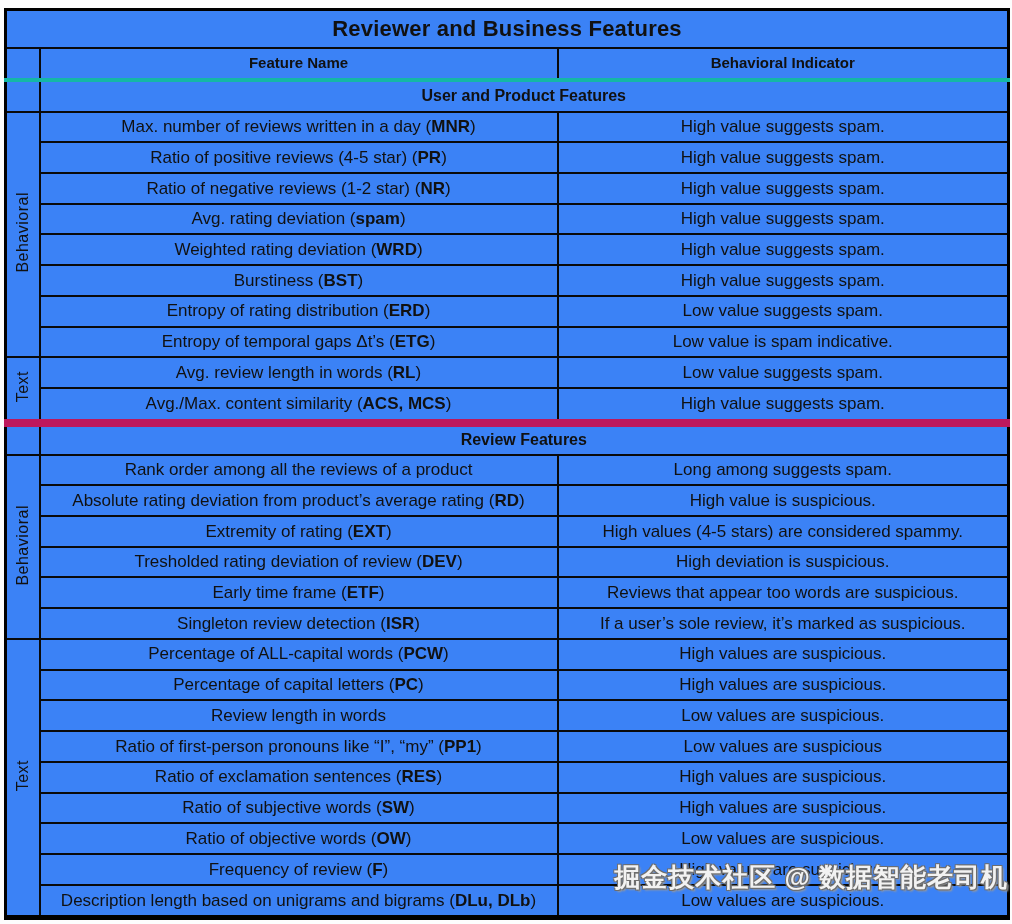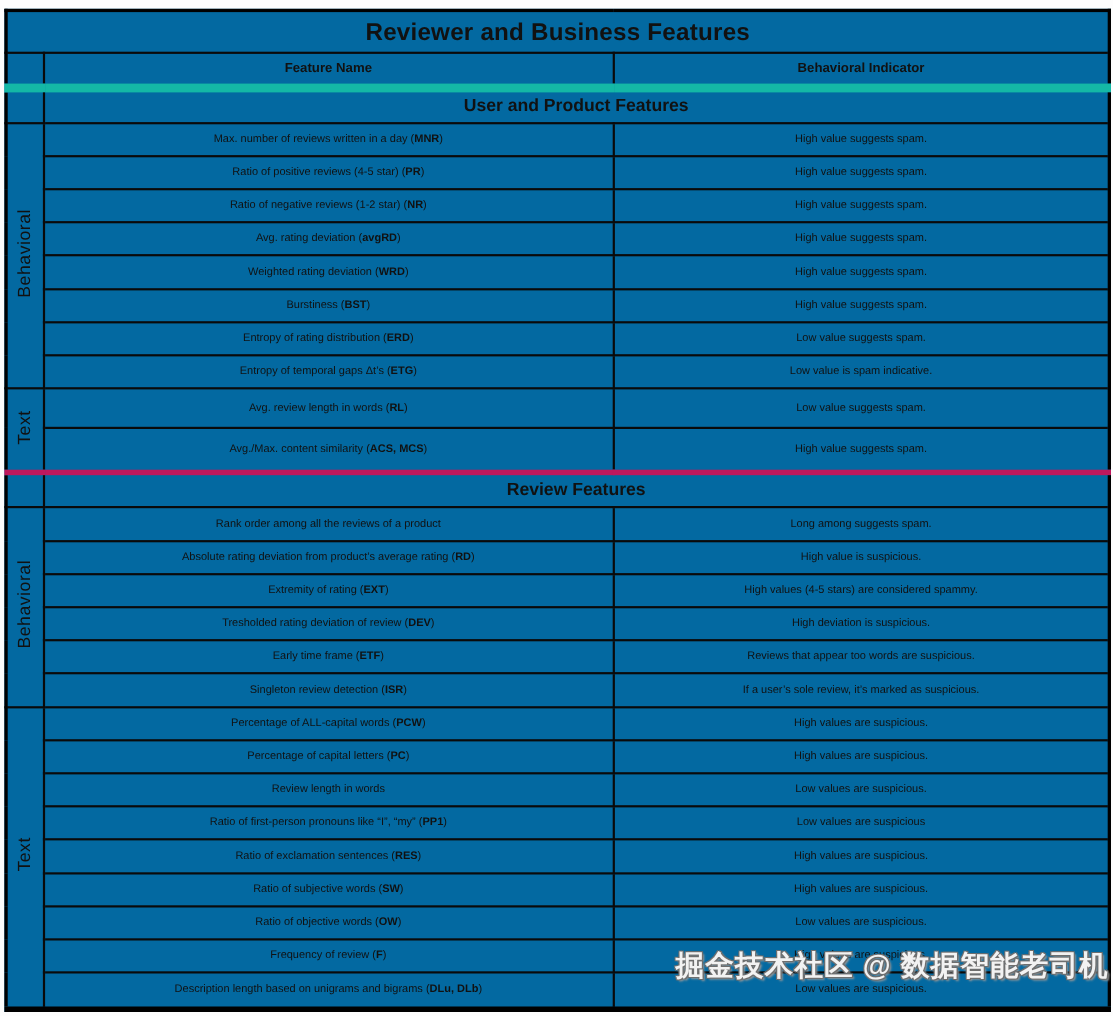--- a/index.html
+++ b/index.html
@@ -21,21 +21,21 @@
   table.features-table {
     position: absolute;
     left: 4px;
     top: 8px;
     width: 1003px;
     height: 912px;
     border-collapse: collapse;
     table-layout: fixed;
     border: 3px solid #000;
     border-bottom-width: 5px;
-    background: #0369a1;
+    background: #3b82f6;
   }
   col.side-col { width: 34px; }
   col.feature-col { width: 518px; }
   col.indicator-col { width: 451px; }
 
   td {
     border: 2px solid #0a0a0a;
     text-align: center;
     vertical-align: middle;
     padding: 1px 4px;
@@ -44,34 +44,34 @@
     overflow: hidden;
   }
   tr.title-row { height: 38px; }
   .title-cell {
     font-size: 22px;
     font-weight: bold;
     letter-spacing: 0.2px;
   }
   tr.col-header-row { height: 32px; }
   tr.col-header-row td {
-    border-bottom: 8px solid #14b8a6;
-    font-size: 12px;
+    border-bottom: 4px solid #14b8a6;
+    font-size: 15px;
     font-weight: bold;
   }
   tr.section-header-row { height: 32px; }
   .section-title {
     font-size: 16px;
     font-weight: bold;
   }
   tr.section-start td {
-    border-top: 5px solid #be185d;
+    border-top: 8px solid #be185d;
   }
   .feature-cell, .indicator-cell {
-    font-size: 10px;
+    font-size: 17px;
     margin-top: 12px;
   }
   .feature-cell b, .indicator-cell b { font-weight: bold; }
   .group-cell {
     padding: 0;
     text-align: center;
     vertical-align: middle;
   }
   .vertical-text {
     display: inline-block;
@@ -130,21 +130,21 @@
         </tr>
         <tr class="data-row">
           <td class="feature-cell">Ratio of positive reviews (4-5 star) (<b>PR</b>)</td>
           <td class="indicator-cell">High value suggests spam.</td>
         </tr>
         <tr class="data-row">
           <td class="feature-cell">Ratio of negative reviews (1-2 star) (<b>NR</b>)</td>
           <td class="indicator-cell">High value suggests spam.</td>
         </tr>
         <tr class="data-row">
-          <td class="feature-cell">Avg. rating deviation (<b>avgRD</b>)</td>
+          <td class="feature-cell">Avg. rating deviation (<b>spam</b>)</td>
           <td class="indicator-cell">High value suggests spam.</td>
         </tr>
         <tr class="data-row">
           <td class="feature-cell">Weighted rating deviation (<b>WRD</b>)</td>
           <td class="indicator-cell">High value suggests spam.</td>
         </tr>
         <tr class="data-row">
           <td class="feature-cell">Burstiness (<b>BST</b>)</td>
           <td class="indicator-cell">High value suggests spam.</td>
         </tr>

